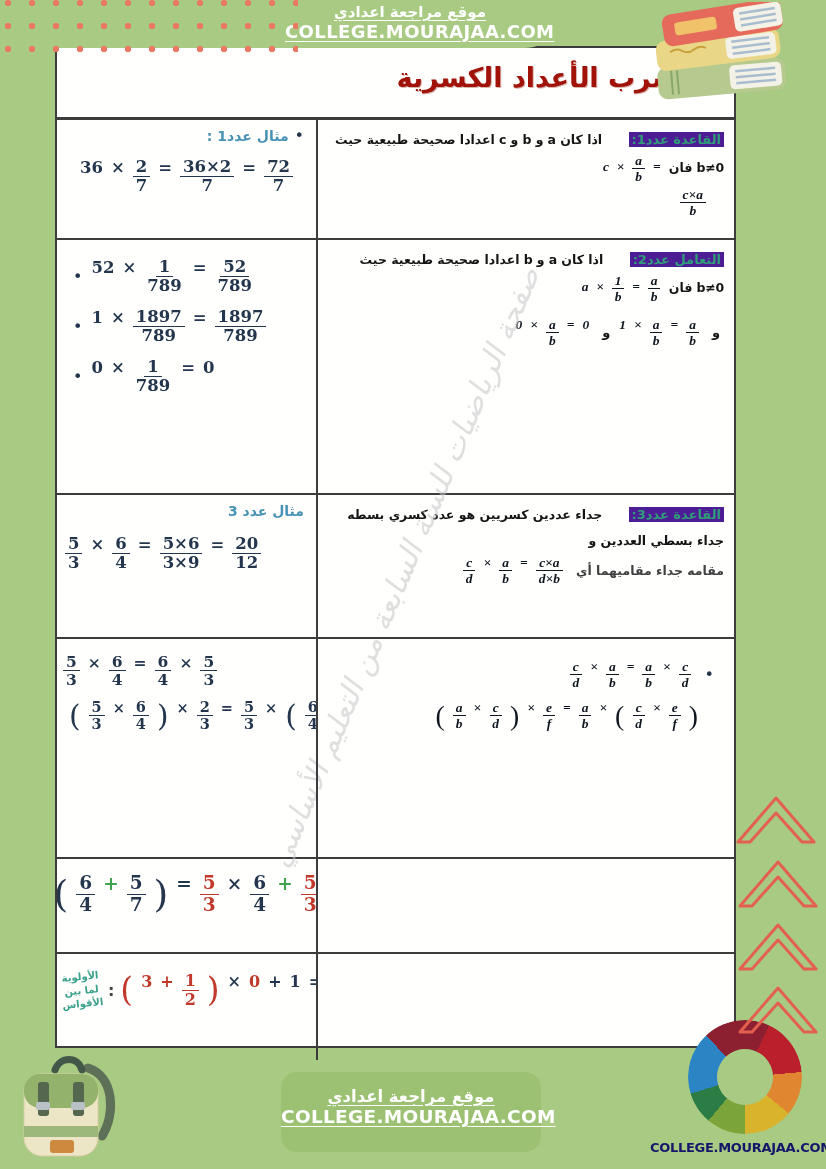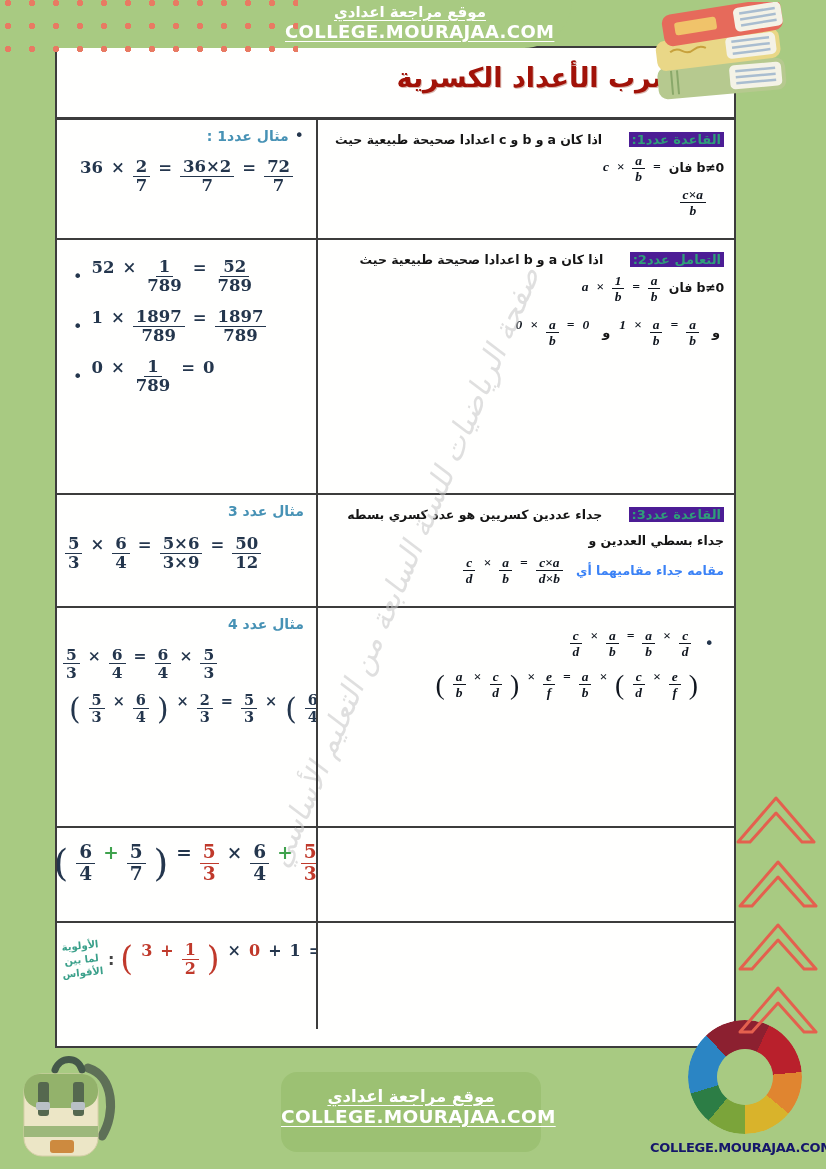--- a/index.html
+++ b/index.html
@@ -22,21 +22,21 @@
   .watermark span{
     position:absolute;left:220px;top:800px;transform:rotate(-67deg);transform-origin:0 50%;
     font-size:30px;color:#c6c6c6;opacity:.55;white-space:nowrap;font-style:italic;z-index:0;
   }
   .trow{height:69px;border-bottom:3px solid #3c3c3c;position:relative}
   .doc-title{
     position:absolute;right:56px;top:14px;margin:0;font-size:27px;font-weight:bold;
     color:#a11208;text-shadow:1px 1px 0 #d8b5ad;letter-spacing:-.5px;
   }
   .row{display:flex;border-bottom:2px solid #3c3c3c;box-sizing:border-box}
-  .r1{height:120px}.r2{height:255px}.r3{height:113px}.r4{height:220px}.r5{height:95px}
+  .r1{height:120px}.r2{height:255px}.r3{height:144px}.r4{height:220px}.r5{height:95px}
   .r6{flex:1;border-bottom:none;height:106px}
   .cl{width:261px;border-right:2px solid #3c3c3c;box-sizing:border-box;position:relative;overflow:hidden}
   .cr{flex:1;direction:rtl;padding:6px 10px;box-sizing:border-box;overflow:hidden}
 
   
   .rpar{text-align:right;font-size:12.5px;font-weight:bold;color:#151515;letter-spacing:-.2px;line-height:2.1;margin:0}
   .r6 .rpar{line-height:2.7;padding-top:6px}
   .r5 .rpar{padding-top:12px}
   .rlabel{color:#2f9e79;background:#4c1d95;padding:0 3px;margin-left:22px;font-size:13px}
   
@@ -45,21 +45,21 @@
   .frac{display:inline-flex;flex-direction:column;align-items:center;line-height:1.12}
   .frac>.num{padding:0 3px;border-bottom:1.6px solid currentColor}
   .frac>.den{padding:0 3px}
   .paren{font-size:2.05em;font-weight:400;font-style:normal;line-height:.8;align-self:center}
   .red{color:#c0392b}.green{color:#3fa24d}
   .rline2{padding:2px 14px 0 0}
   .rflex{display:flex;direction:rtl;align-items:center;gap:9px}
   .l2a{padding:12px 4px 0 0}
   .l2b{padding:14px 10px 0 0}
   .l3b{padding:10px 22px 0 0}
-  .rtext2{font-size:12.5px;font-weight:bold;color:#3b82f6}
+  .rtext2{font-size:12.5px;font-weight:bold;color:#404040}
   .wa{font-size:13px;font-weight:bold;color:#151515}
 
   
   .ex-head{direction:rtl;padding:8px 12px 0 0;display:flex;align-items:center;gap:6px}
   .blt{color:#24364d;font-size:16px;line-height:1}
   .ex-label{color:#4792b5;font-size:14px;font-weight:bold}
   .u{text-underline-offset:3px}
   .exf{font-family:"DejaVu Serif",serif;color:#24364d}
   .ex1wrap{text-align:center;margin-top:14px}
   .f17{font-size:16.5px}
@@ -280,21 +280,21 @@
               <span class="num">6</span>
               <span class="den">4</span>
             </span>
             <span class="op">=</span>
             <span class="frac">
               <span class="num">5×6</span>
               <span class="den">3×9</span>
             </span>
             <span class="op">=</span>
             <span class="frac">
-              <span class="num">50</span>
+              <span class="num">20</span>
               <span class="den">12</span>
             </span>
           </span>
       </div>
     </div>
     <div class="cr">
       <p class="rpar">
         <span class="rlabel">القاعدة عدد3:</span>
         <span>جداء عددين كسريين هو عدد كسري بسطه جداء بسطي العددين و</span>
       </p>
@@ -315,23 +315,20 @@
               <span class="num">c×a</span>
               <span class="den">d×b</span>
             </span>
           </span>
       </div>
     </div>
   </div>
 
   <div class="row r4">
     <div class="cl">
-      <div class="ex-head">
-        <span class="ex-label u">مثال عدد 4</span>
-      </div>
       <div class="ex4f1-wrap">
         <span class="formula exf ex4f1">
             <span class="frac">
               <span class="num">5</span>
               <span class="den">3</span>
             </span>
             <span class="op">×</span>
             <span class="frac">
               <span class="num">6</span>
               <span class="den">4</span>

